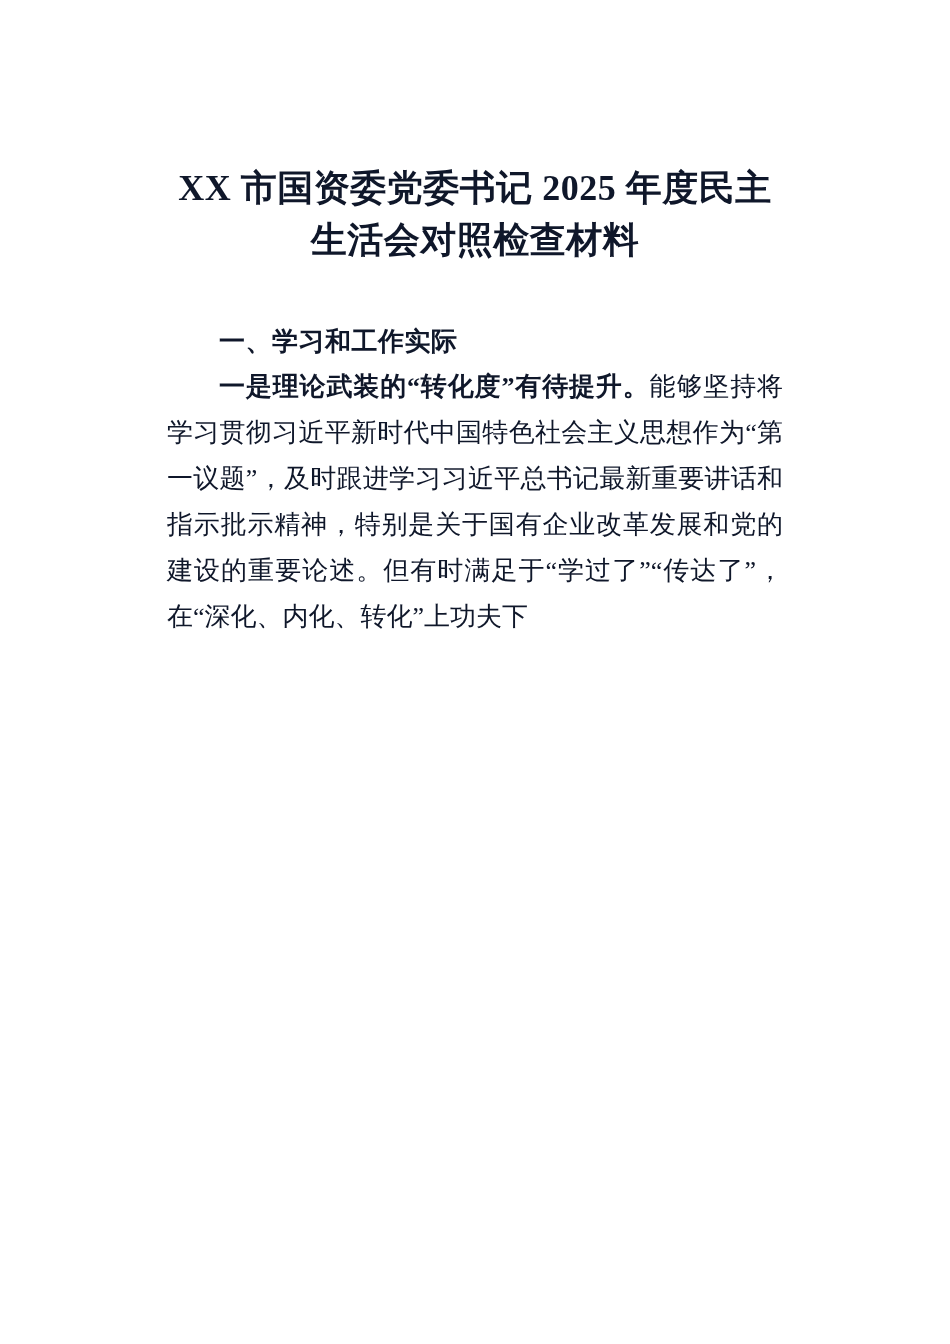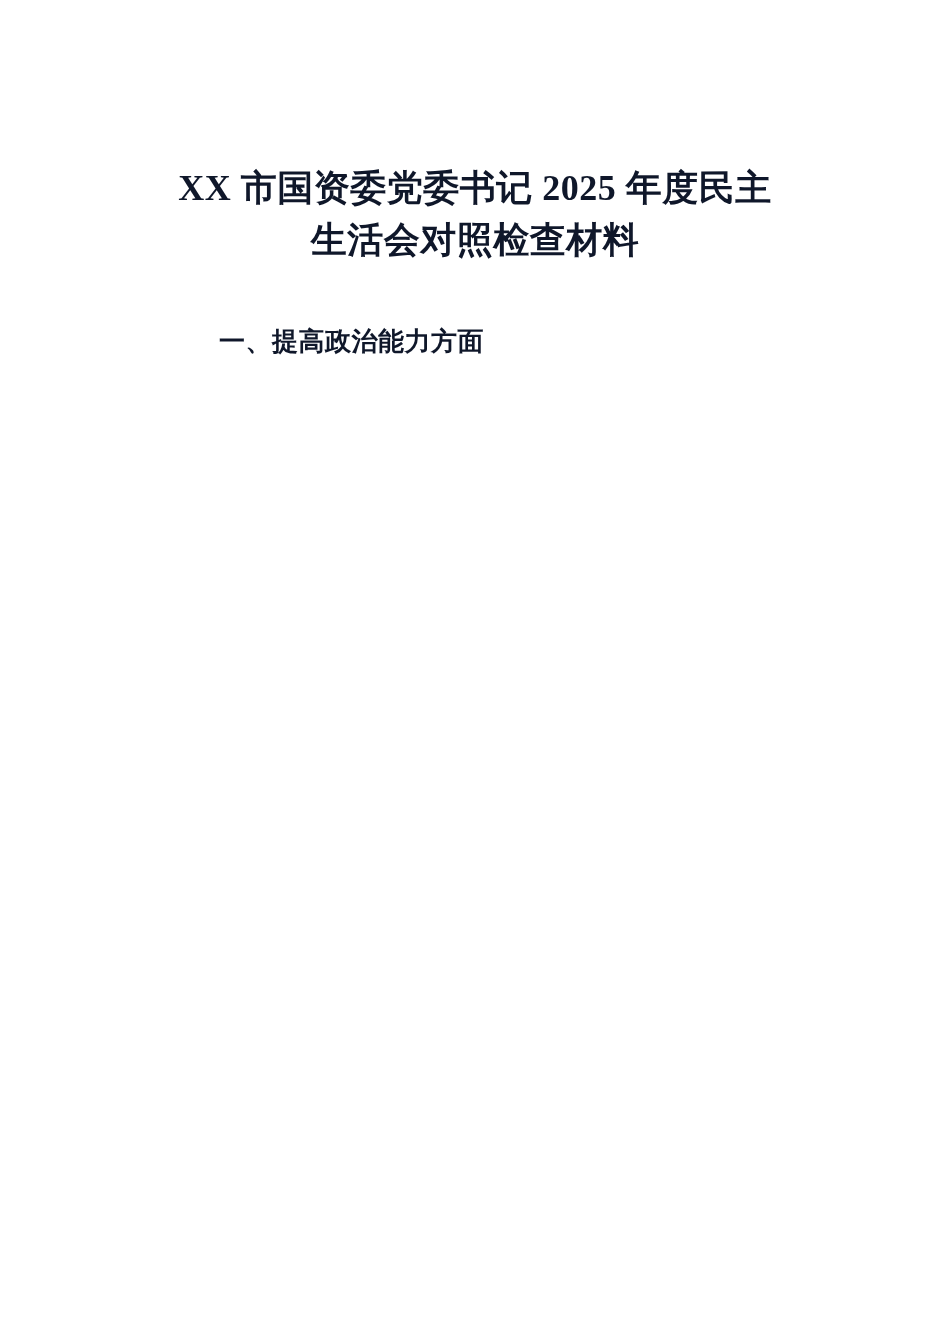--- a/index.html
+++ b/index.html
@@ -58,18 +58,19 @@
   }
 </style>
 </head>
 <body>
 
 <div class="page">
 
   <h1 class="doc-title">XX 市国资委党委书记 2025 年度民主生活会对照检查材料</h1>
 
 
-  <p class="heading-l1">一、提高政治能力方面</p>
+  <p class="heading-l1">一、学习和工作实际</p>
 
 
 
+  <p class="para"><span class="lead-bold">一是理论武装的“转化度”有待提升。</span><span>能够坚持将学习贯彻习近平新时代中国特色社会主义思想作为“第一议题”，及时跟进学习习近平总书记最新重要讲话和指示批示精神，特别是关于国有企业改革发展和党的建设的重要论述。但有时满足于“学过了”“传达了”，在“深化、内化、转化”上功夫下</span></p>
 
 </div>
 
 </body></html>

